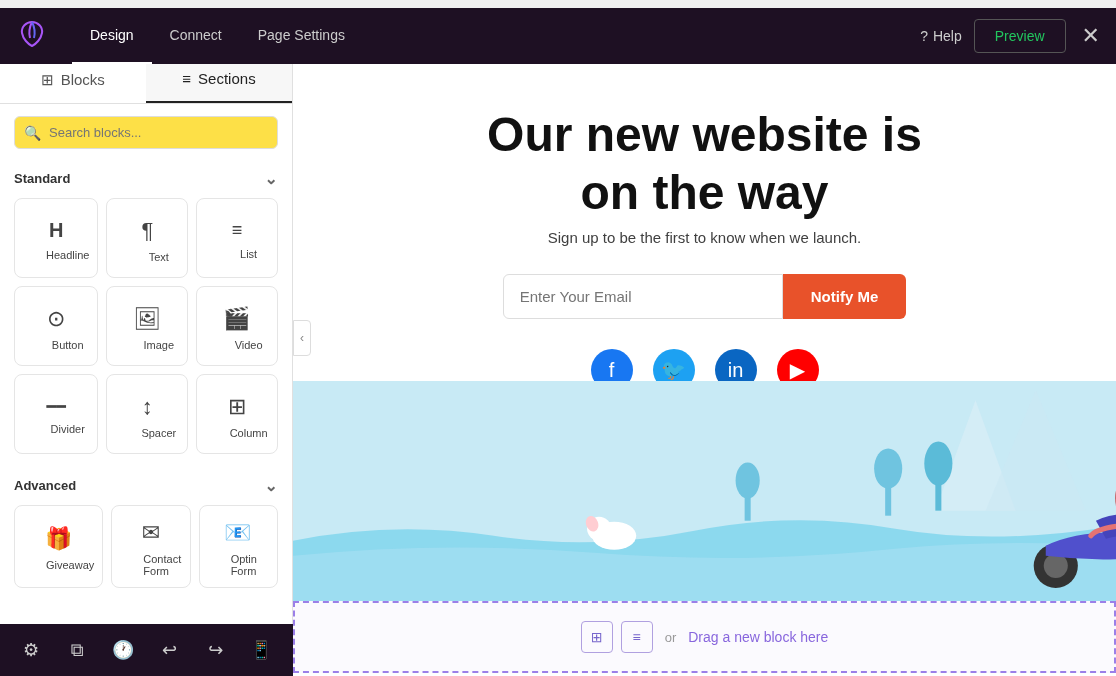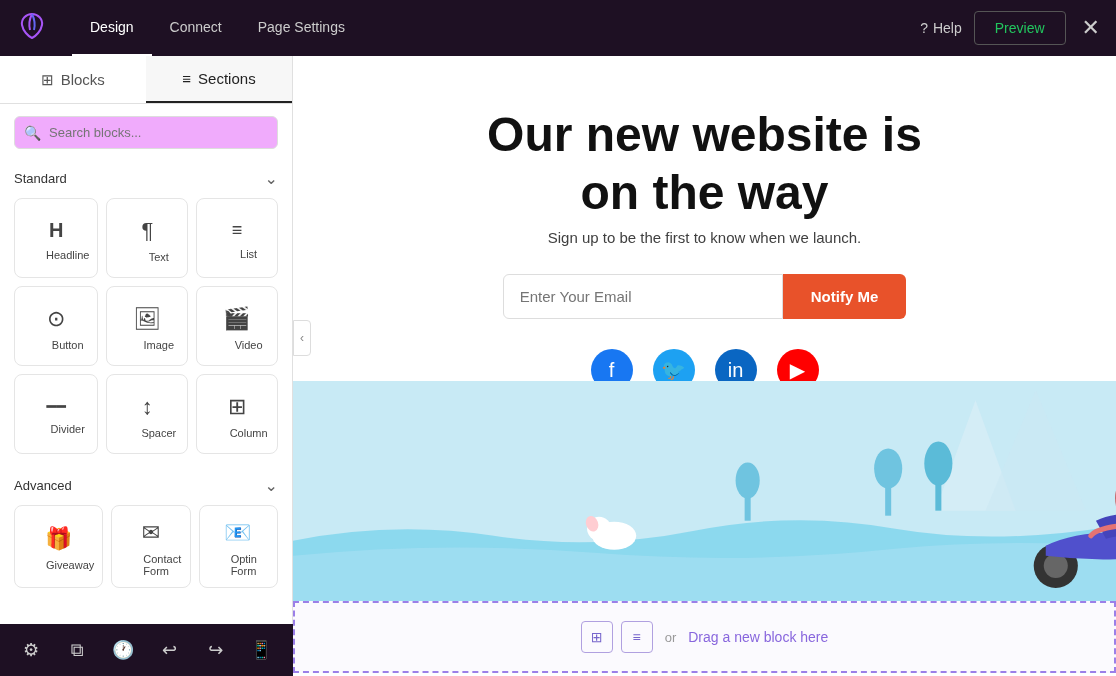--- a/index.html
+++ b/index.html
@@ -1,21 +1,21 @@
 <!DOCTYPE html>
 <html><head>
   <meta charset="utf-8">
   <style>
     * { box-sizing: border-box; margin: 0; padding: 0; }
     body { font-family: -apple-system, BlinkMacSystemFont, 'Segoe UI', sans-serif; background: #f0f0f0; overflow: hidden; }
 
     
     .top-nav {
       display: flex; align-items: center; background: #1e1023; height: 56px;
-      padding: 0 16px; gap: 24px; position: fixed; top: 0; left: 0; right: 0; z-index: 100;
+      padding: 0 16px; gap: 24px; position: fixed; top: 8px; left: 0; right: 0; z-index: 100;
     }
     .nav-logo { width: 32px; height: 32px; }
     .nav-tabs { display: flex; gap: 0; }
     .nav-tab {
       color: #ccc; padding: 0 18px; height: 56px; display: flex; align-items: center;
       font-size: 14px; cursor: pointer; border-bottom: 2px solid transparent;
     }
     .nav-tab.active { color: #fff; border-bottom: 2px solid #fff; }
     .nav-right { margin-left: auto; display: flex; align-items: center; gap: 12px; }
     .help-btn {
@@ -45,32 +45,32 @@
     .panel-tabs { display: flex; border-bottom: 1px solid #e0e0e0; }
     .panel-tab {
       flex: 1; padding: 14px 0; text-align: center; font-size: 15px; font-weight: 500;
       color: #555; cursor: pointer; display: flex; align-items: center; justify-content: center; gap: 7px;
     }
     .panel-tab.active { color: #222; border-bottom: 2px solid #222; background: #f7f7f7; }
 
     .search-bar { padding: 12px 14px; }
     .search-input {
       width: 100%; border: 1px solid #ddd; border-radius: 6px; padding: 8px 12px 8px 34px;
-      font-size: 13px; color: #666; background: #f0abfc;
+      font-size: 13px; color: #666; background: #fde047;
       background-image: none;
     }
     .search-wrap { position: relative; }
     .search-icon-wrap {
       position: absolute; left: 10px; top: 50%; transform: translateY(-50%);
       color: #aaa; font-size: 14px;
     }
 
     .section-title {
       display: flex; align-items: center; justify-content: space-between;
-      padding: 8px 14px 6px; font-size: 13px; font-weight: 400; color: #333;
+      padding: 8px 14px 6px; font-size: 13px; font-weight: 700; color: #333;
     }
     .section-title .chevron { font-size: 16px; color: #666; }
 
     .blocks-grid { display: grid; grid-template-columns: repeat(3, 1fr); gap: 8px; padding: 4px 14px 14px; }
     .block-item {
       display: flex; flex-direction: column; align-items: center; justify-content: center;
       border: 1px solid #e5e5e5; border-radius: 8px; padding: 14px 8px 10px;
       cursor: pointer; background: #fff; gap: 7px; min-height: 80px;
     }
     .block-icon { font-size: 22px; color: #444; }

